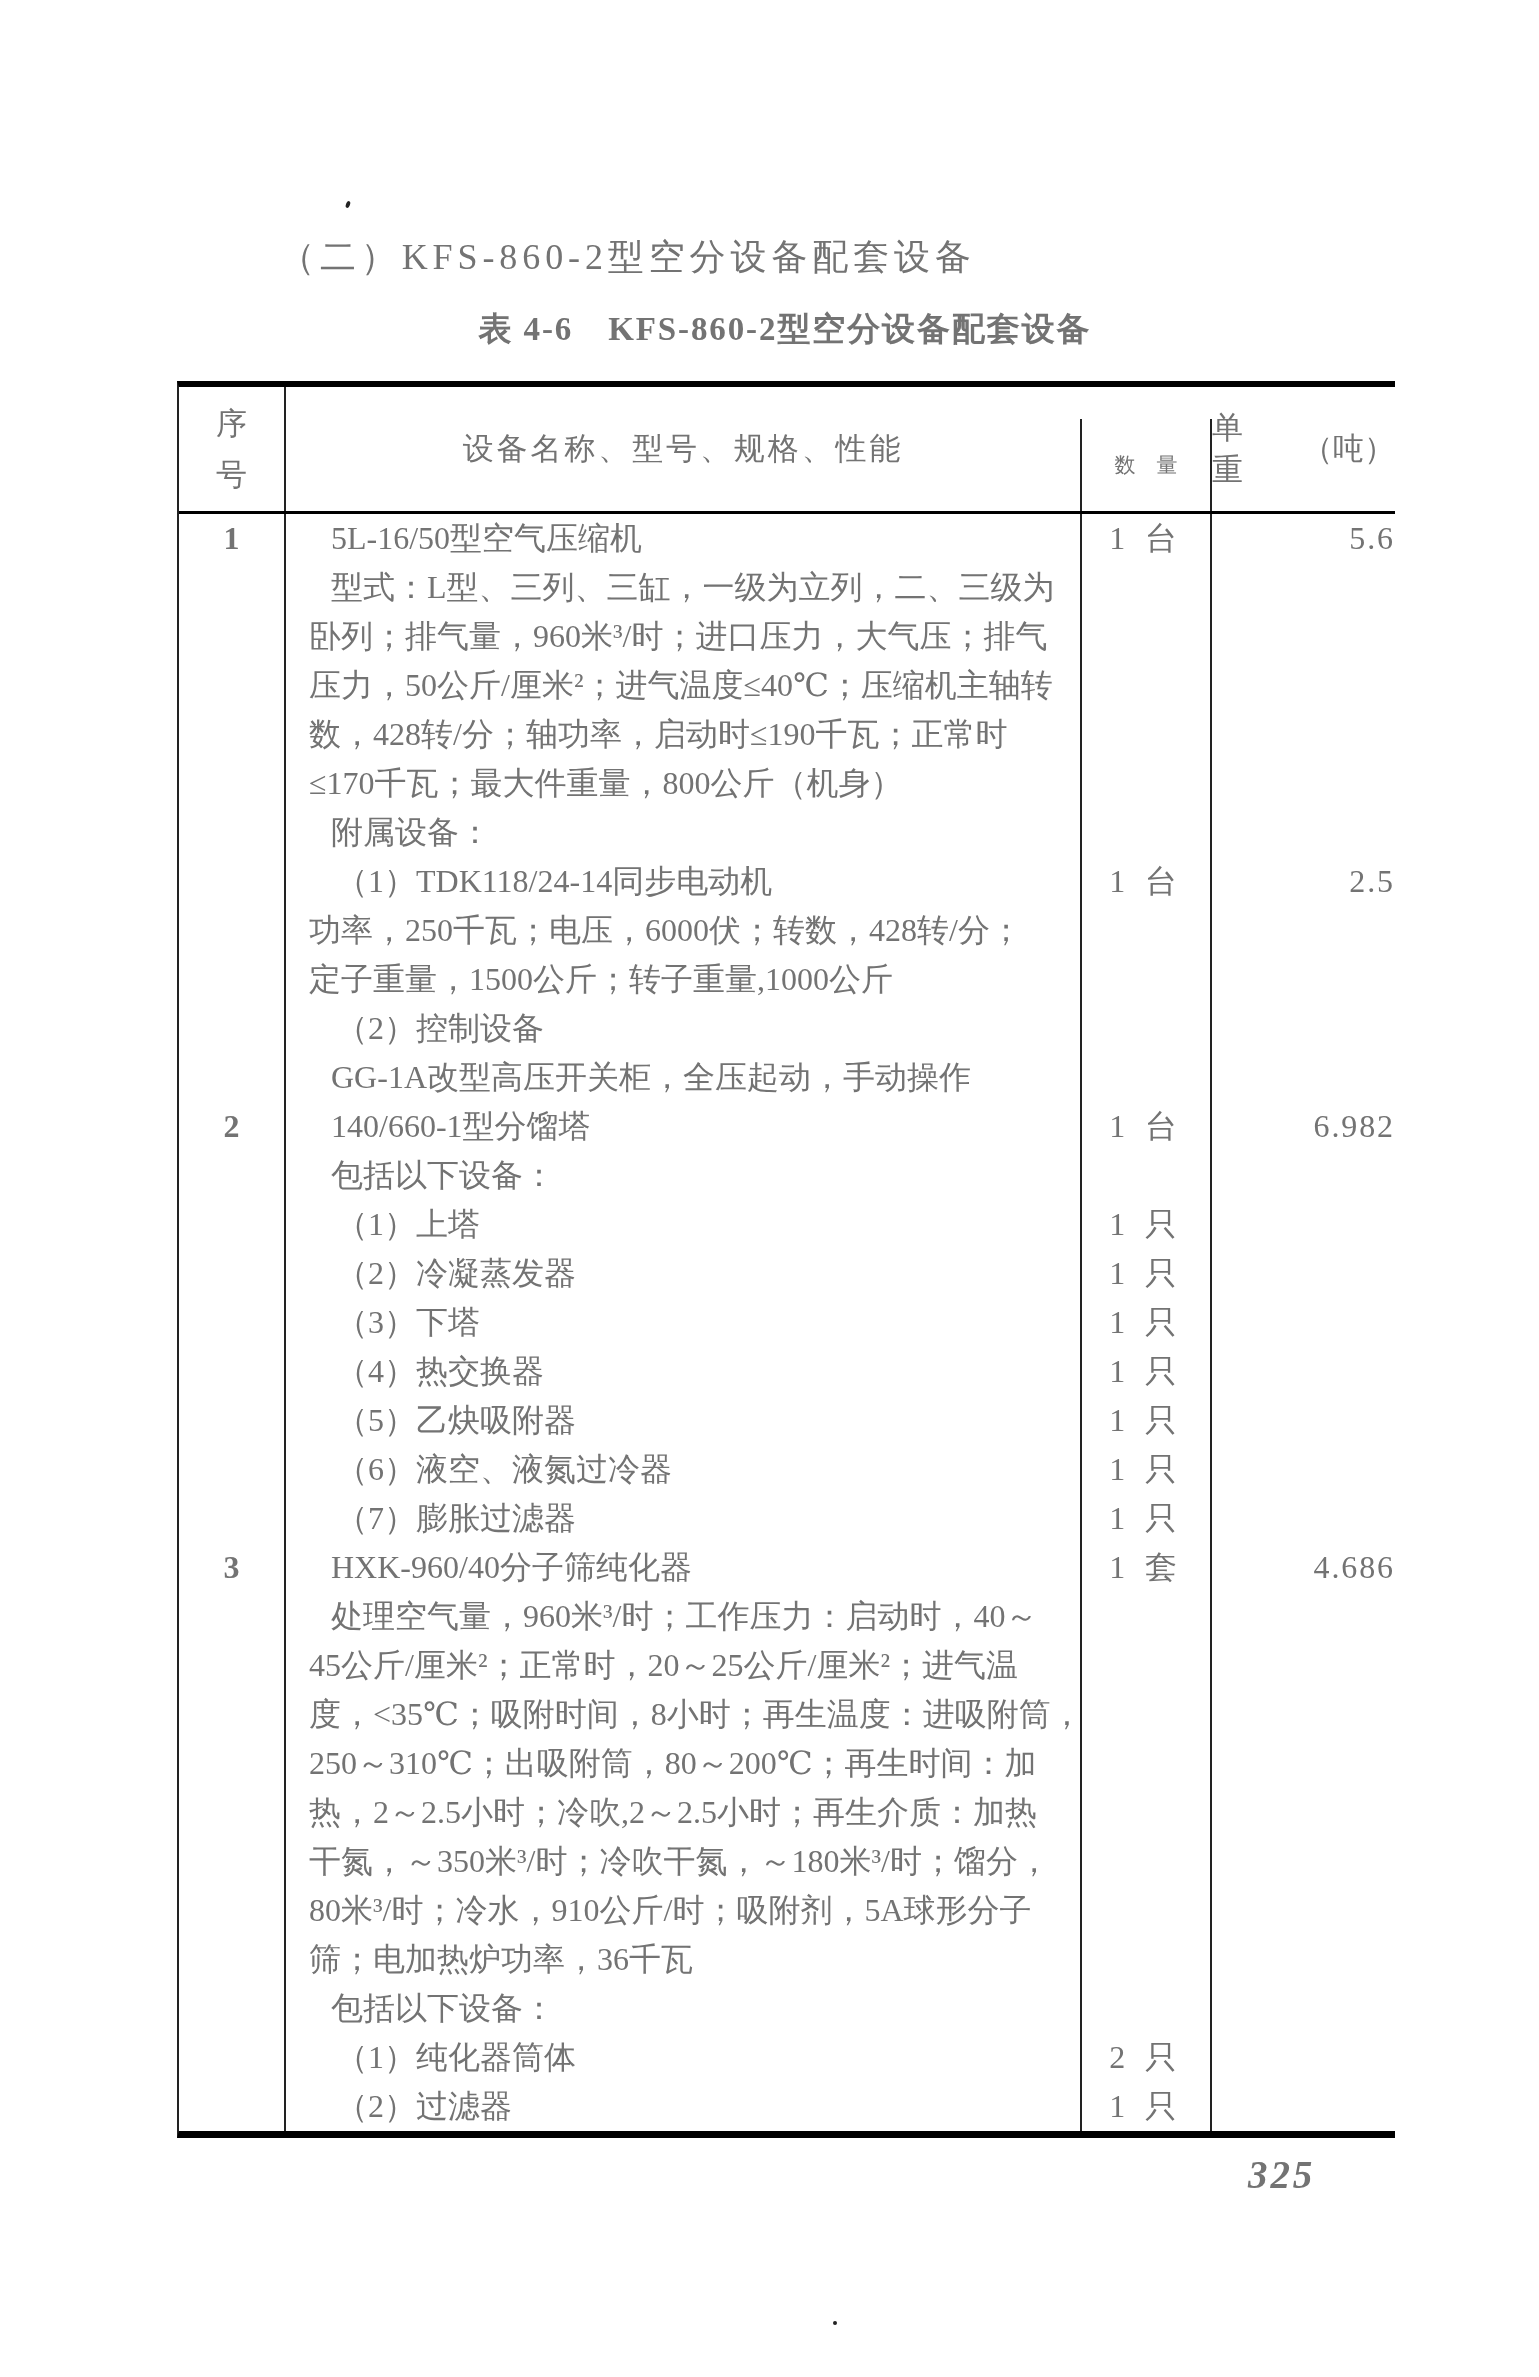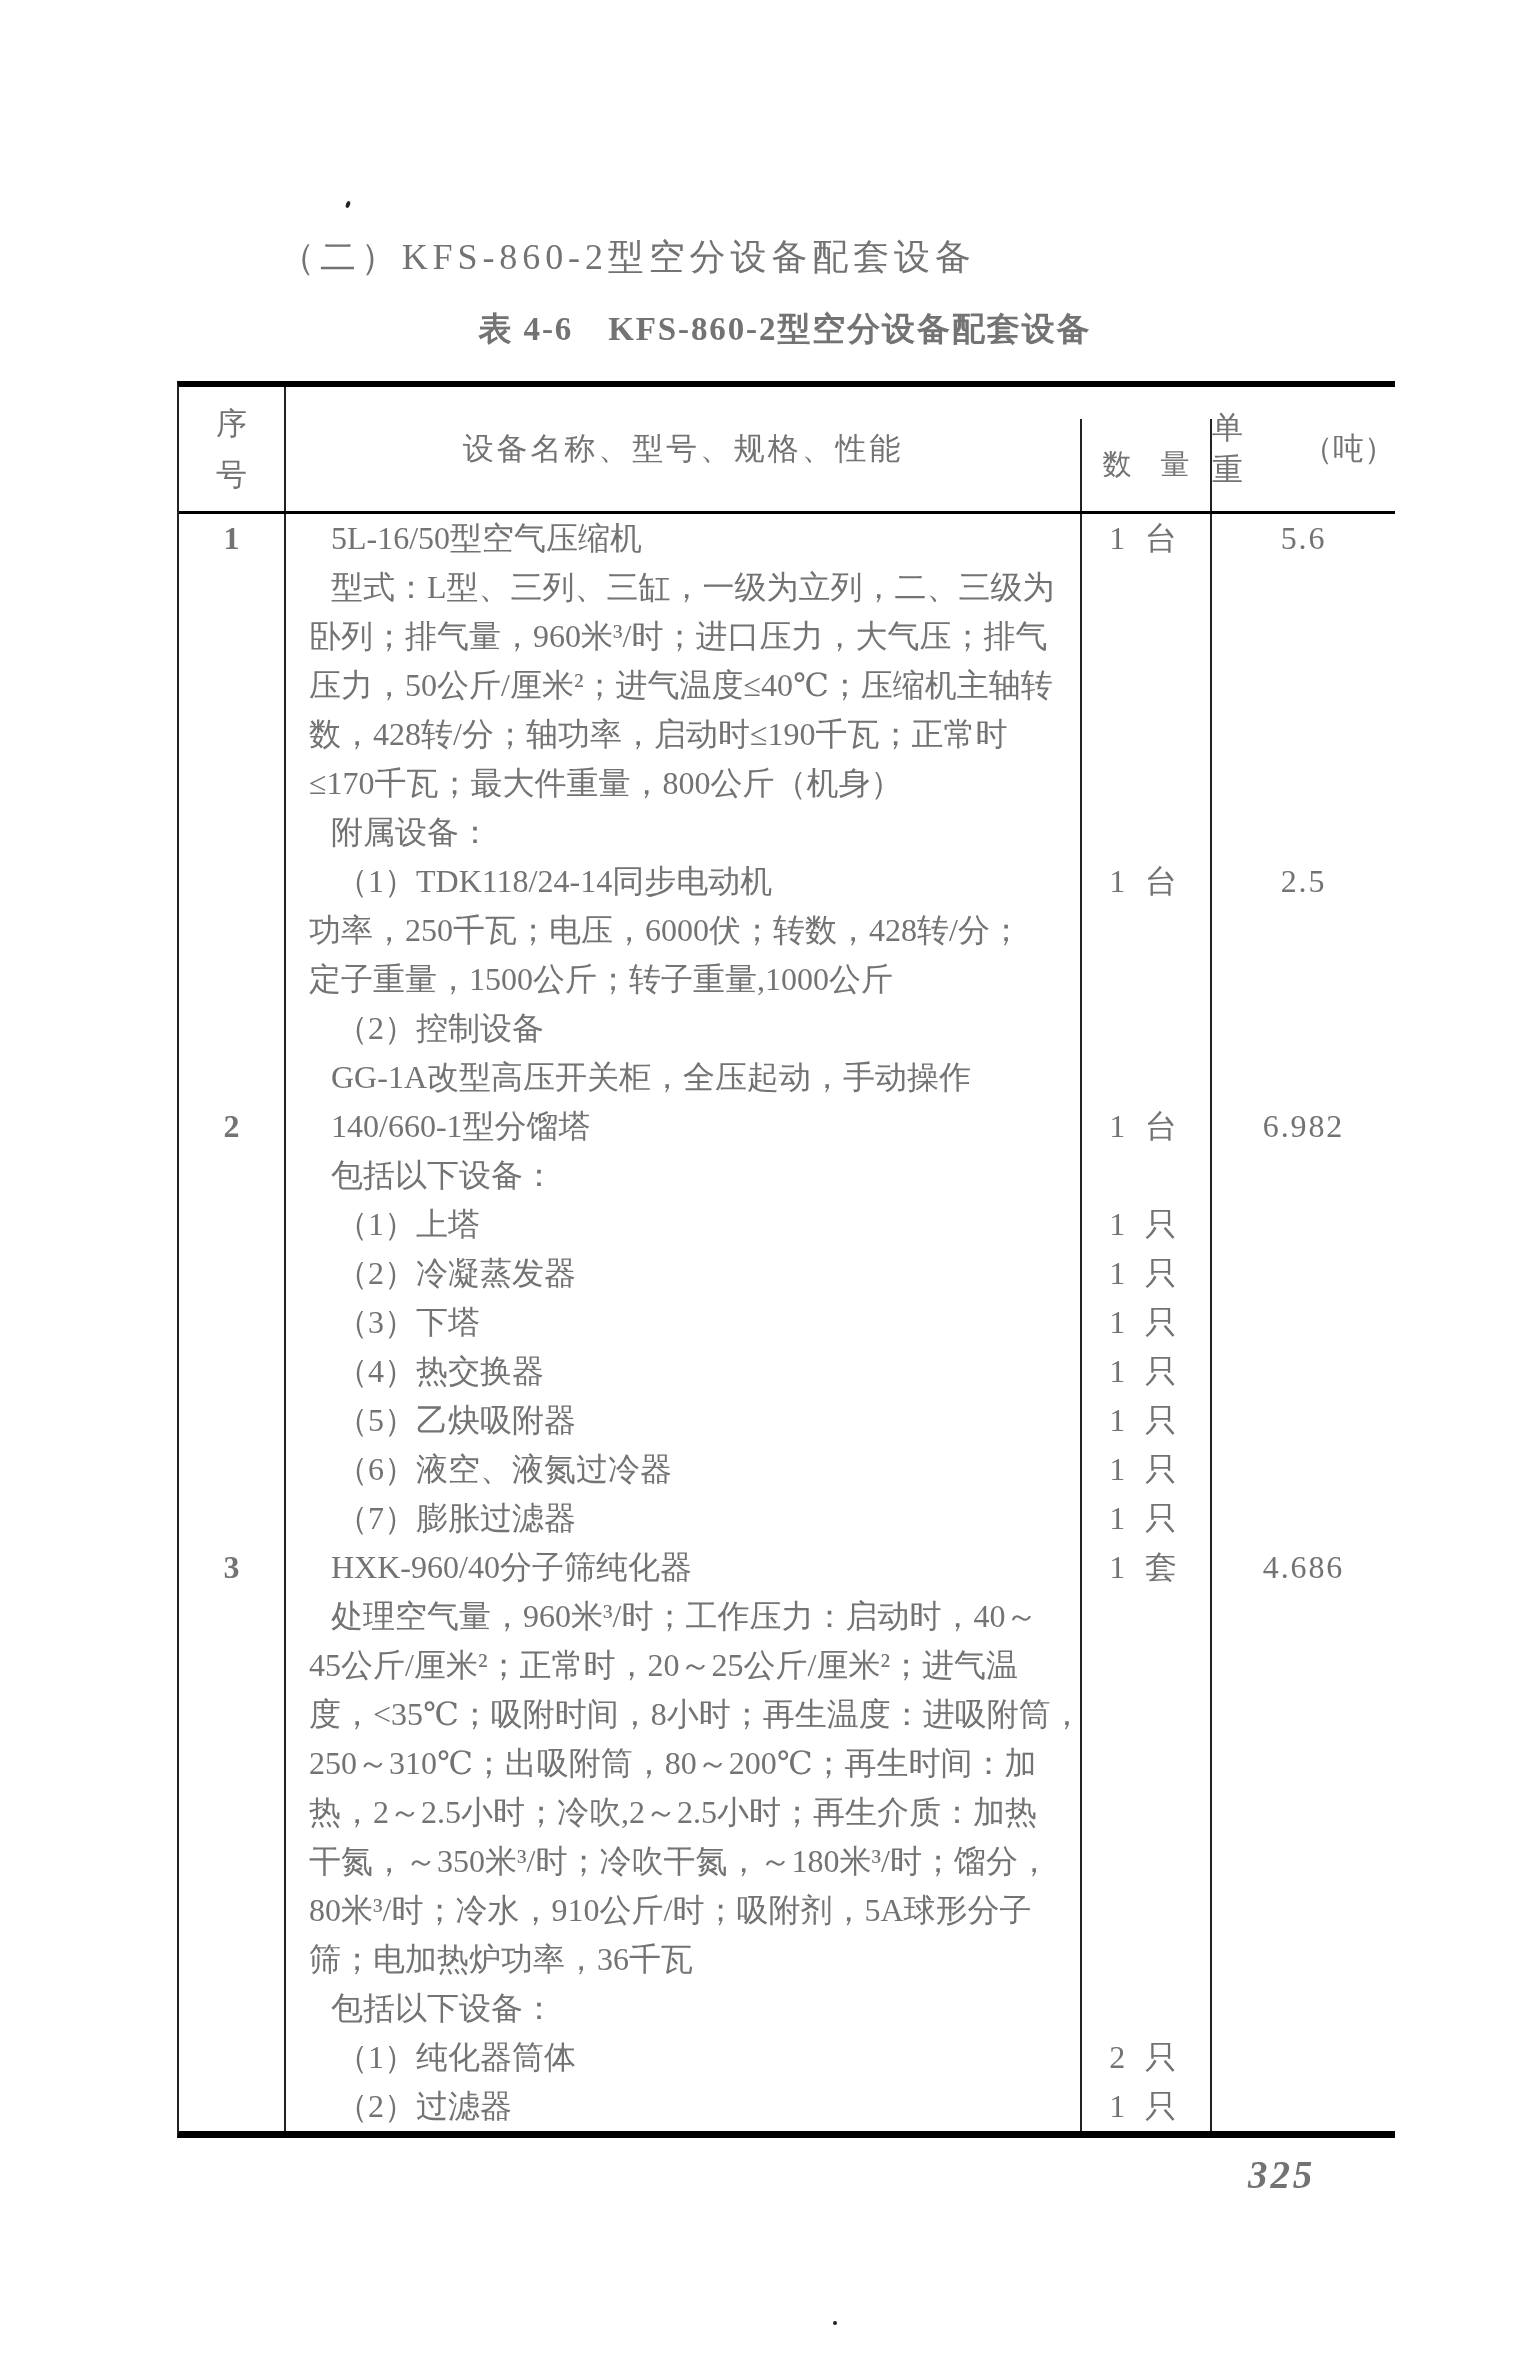--- a/index.html
+++ b/index.html
@@ -17,32 +17,32 @@
        border-top:6.8px solid #000;border-bottom:7.8px solid #000;border-left:2.9px solid #222;}
   .hrow,.brow{display:grid;grid-template-columns:105px 796px 132px 1fr;}
   .hrow{height:124px;border-bottom:3.9px solid #000;}
   .c2{border-left:2.9px solid #222;}
   .c3{border-left:2.9px solid #222;border-right:2.9px solid #222;}
   
   .h-no{display:flex;flex-direction:column;justify-content:space-between;
         align-items:center;padding:15.5px 0;font-size:31px;}
   .h-desc{display:flex;align-items:center;justify-content:center;font-size:31px;
           letter-spacing:2.9px;}
-  .h-qty{display:flex;align-items:center;justify-content:center;font-size:29px;margin-top:32px;}
+  .h-qty{display:flex;align-items:center;justify-content:center;font-size:21px;margin-top:32px;}
   .h-wt{display:flex;flex-direction:row;justify-content:space-between;
         align-items:center;padding:13.6px 0;font-size:31px;}
   
   .brow{height:49px;}
   .brow>div{line-height:49px;font-size:32px;white-space:nowrap;overflow:visible;}
   .b-no{text-align:center;font-weight:bold;font-size:29px;}
   .b-desc{padding-left:23px;}
   .b-desc.ind-p{padding-left:45px;}
   .b-desc.ind-s{padding-left:50px;}
   .b-qty{text-align:center;letter-spacing:5.8px;}
-  .b-wt{text-align:center;letter-spacing:1.9px;}
+  .b-wt{text-align:right;letter-spacing:1.9px;}
   
   .pageno{position:absolute;left:1248px;top:2152px;font-size:39px;font-weight:bold;
           font-style:italic;letter-spacing:2.9px;}
   
   .speck{position:absolute;background:#222;border-radius:50%;}
   .speck1{left:346px;top:201px;width:3.9px;height:6.8px;transform:rotate(20deg);}
   .speck2{left:833px;top:2321px;width:3.9px;height:3.9px;}
 </style>
 </head>
 <body>

